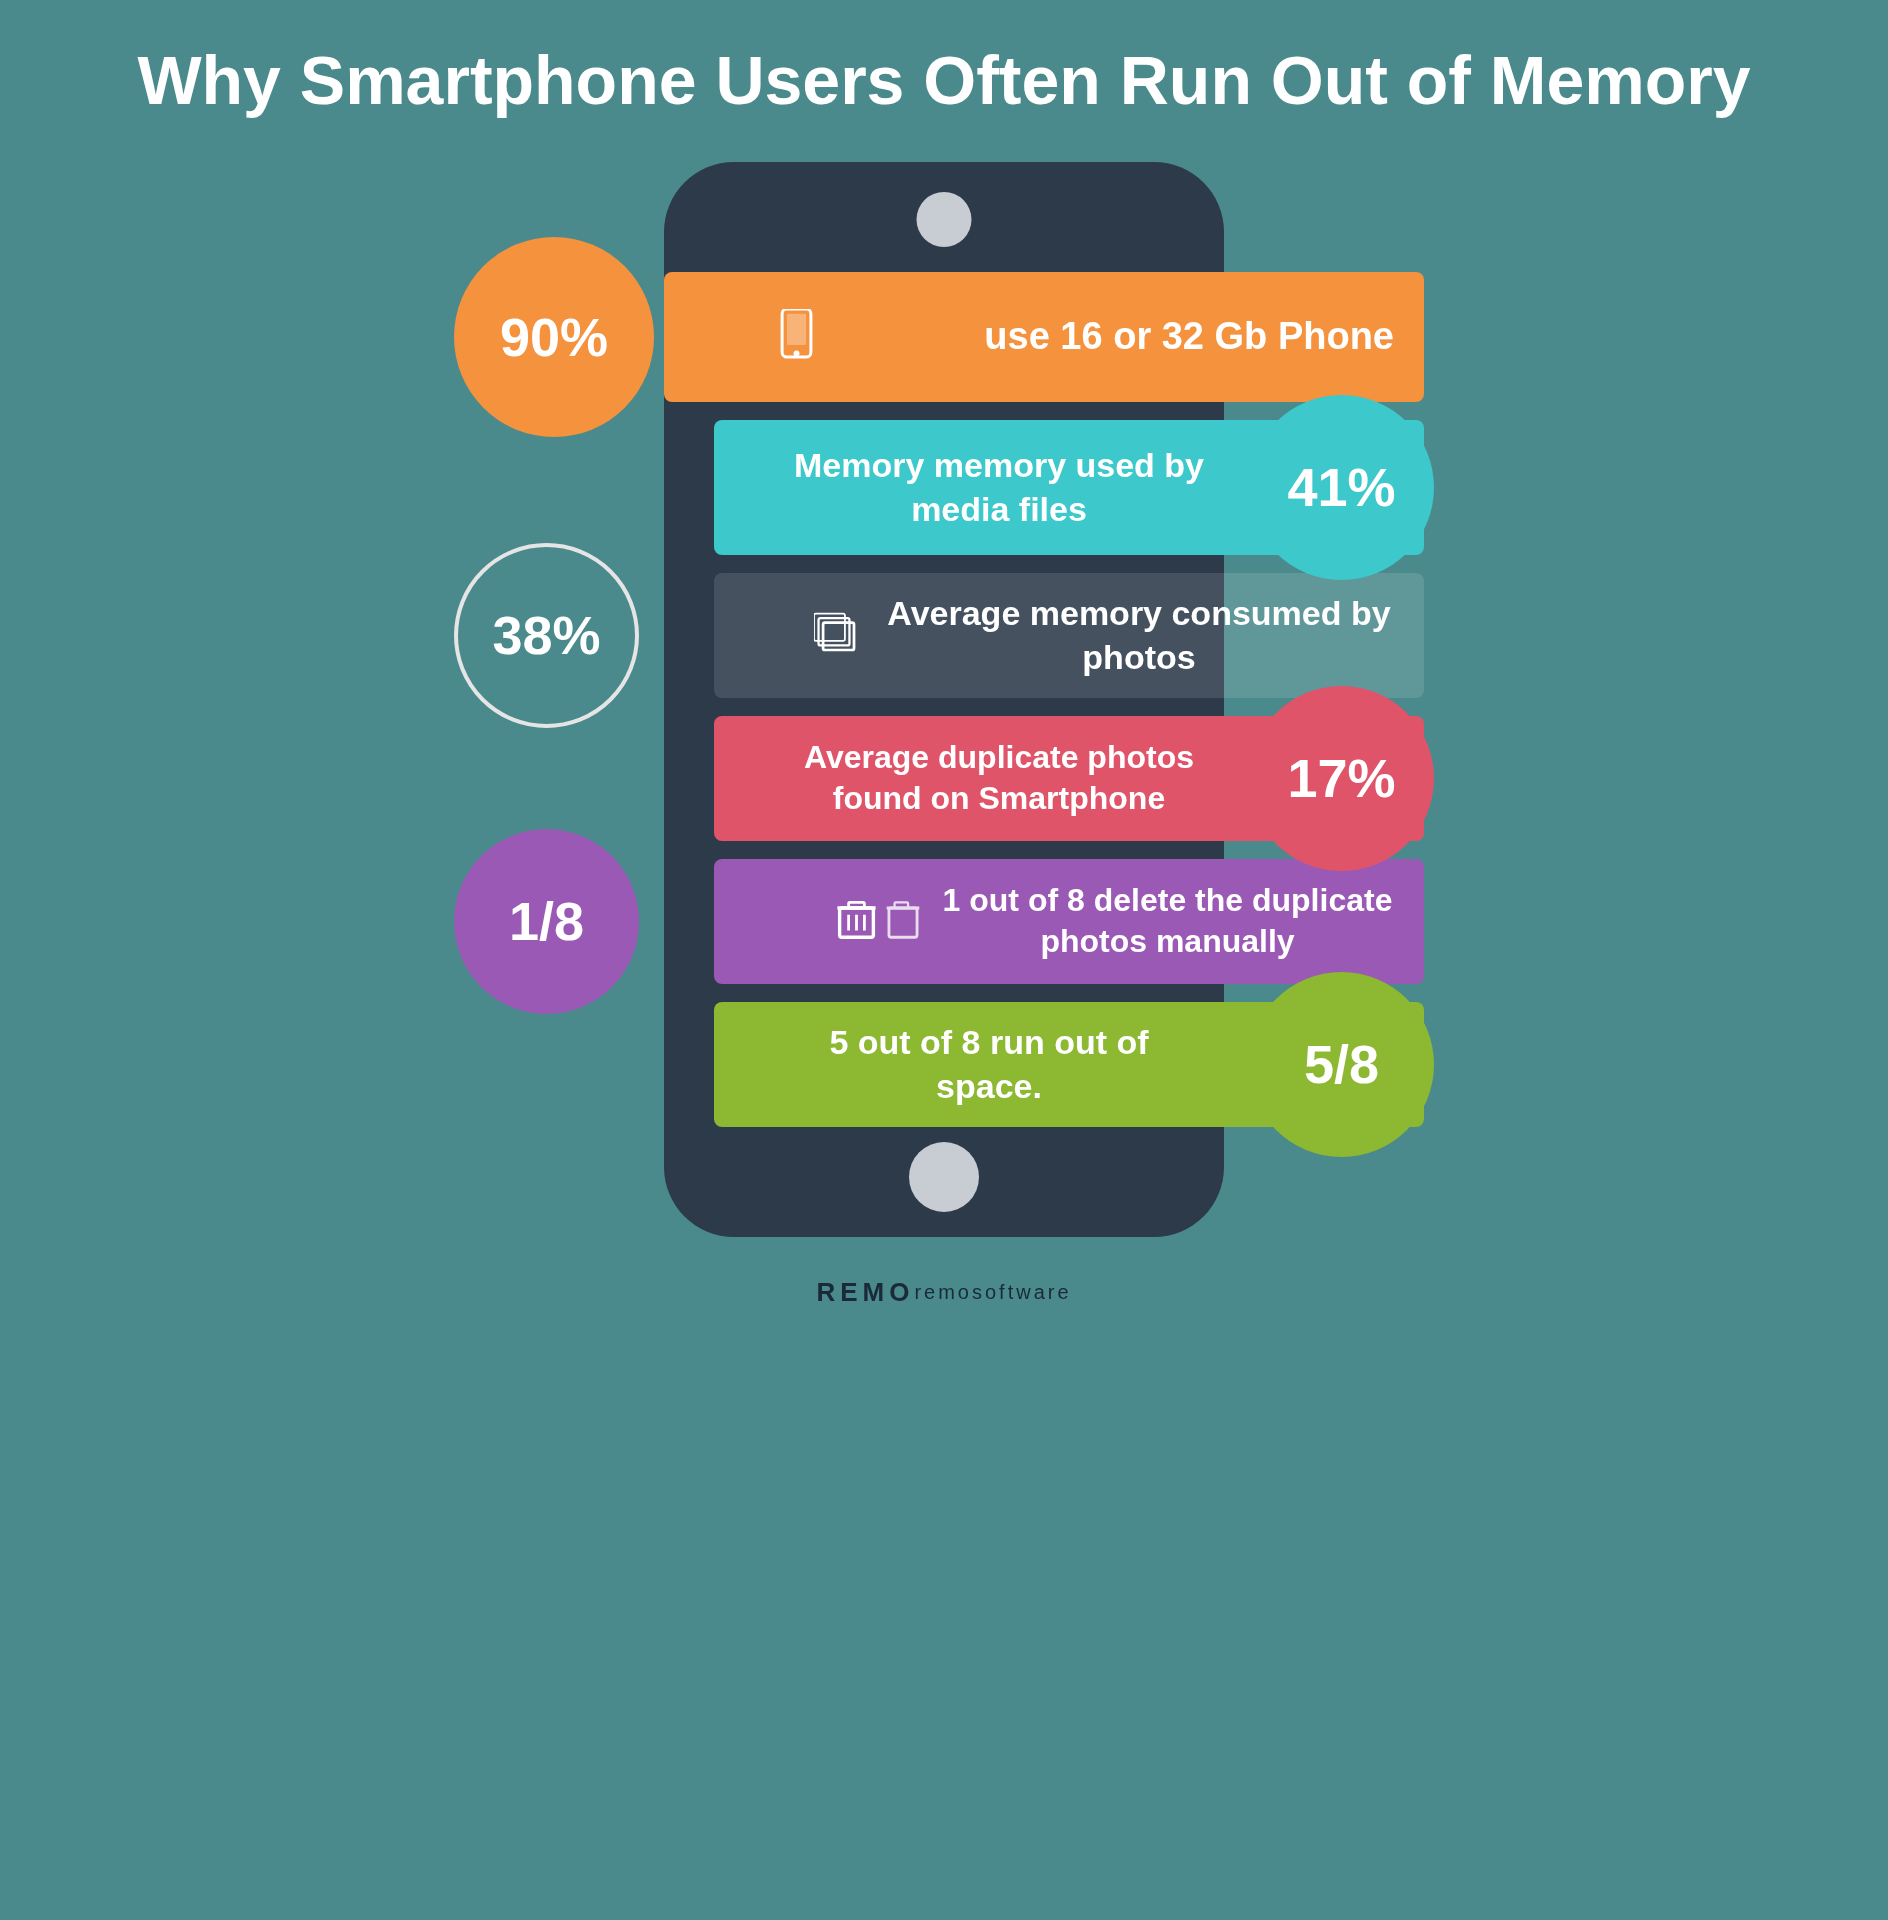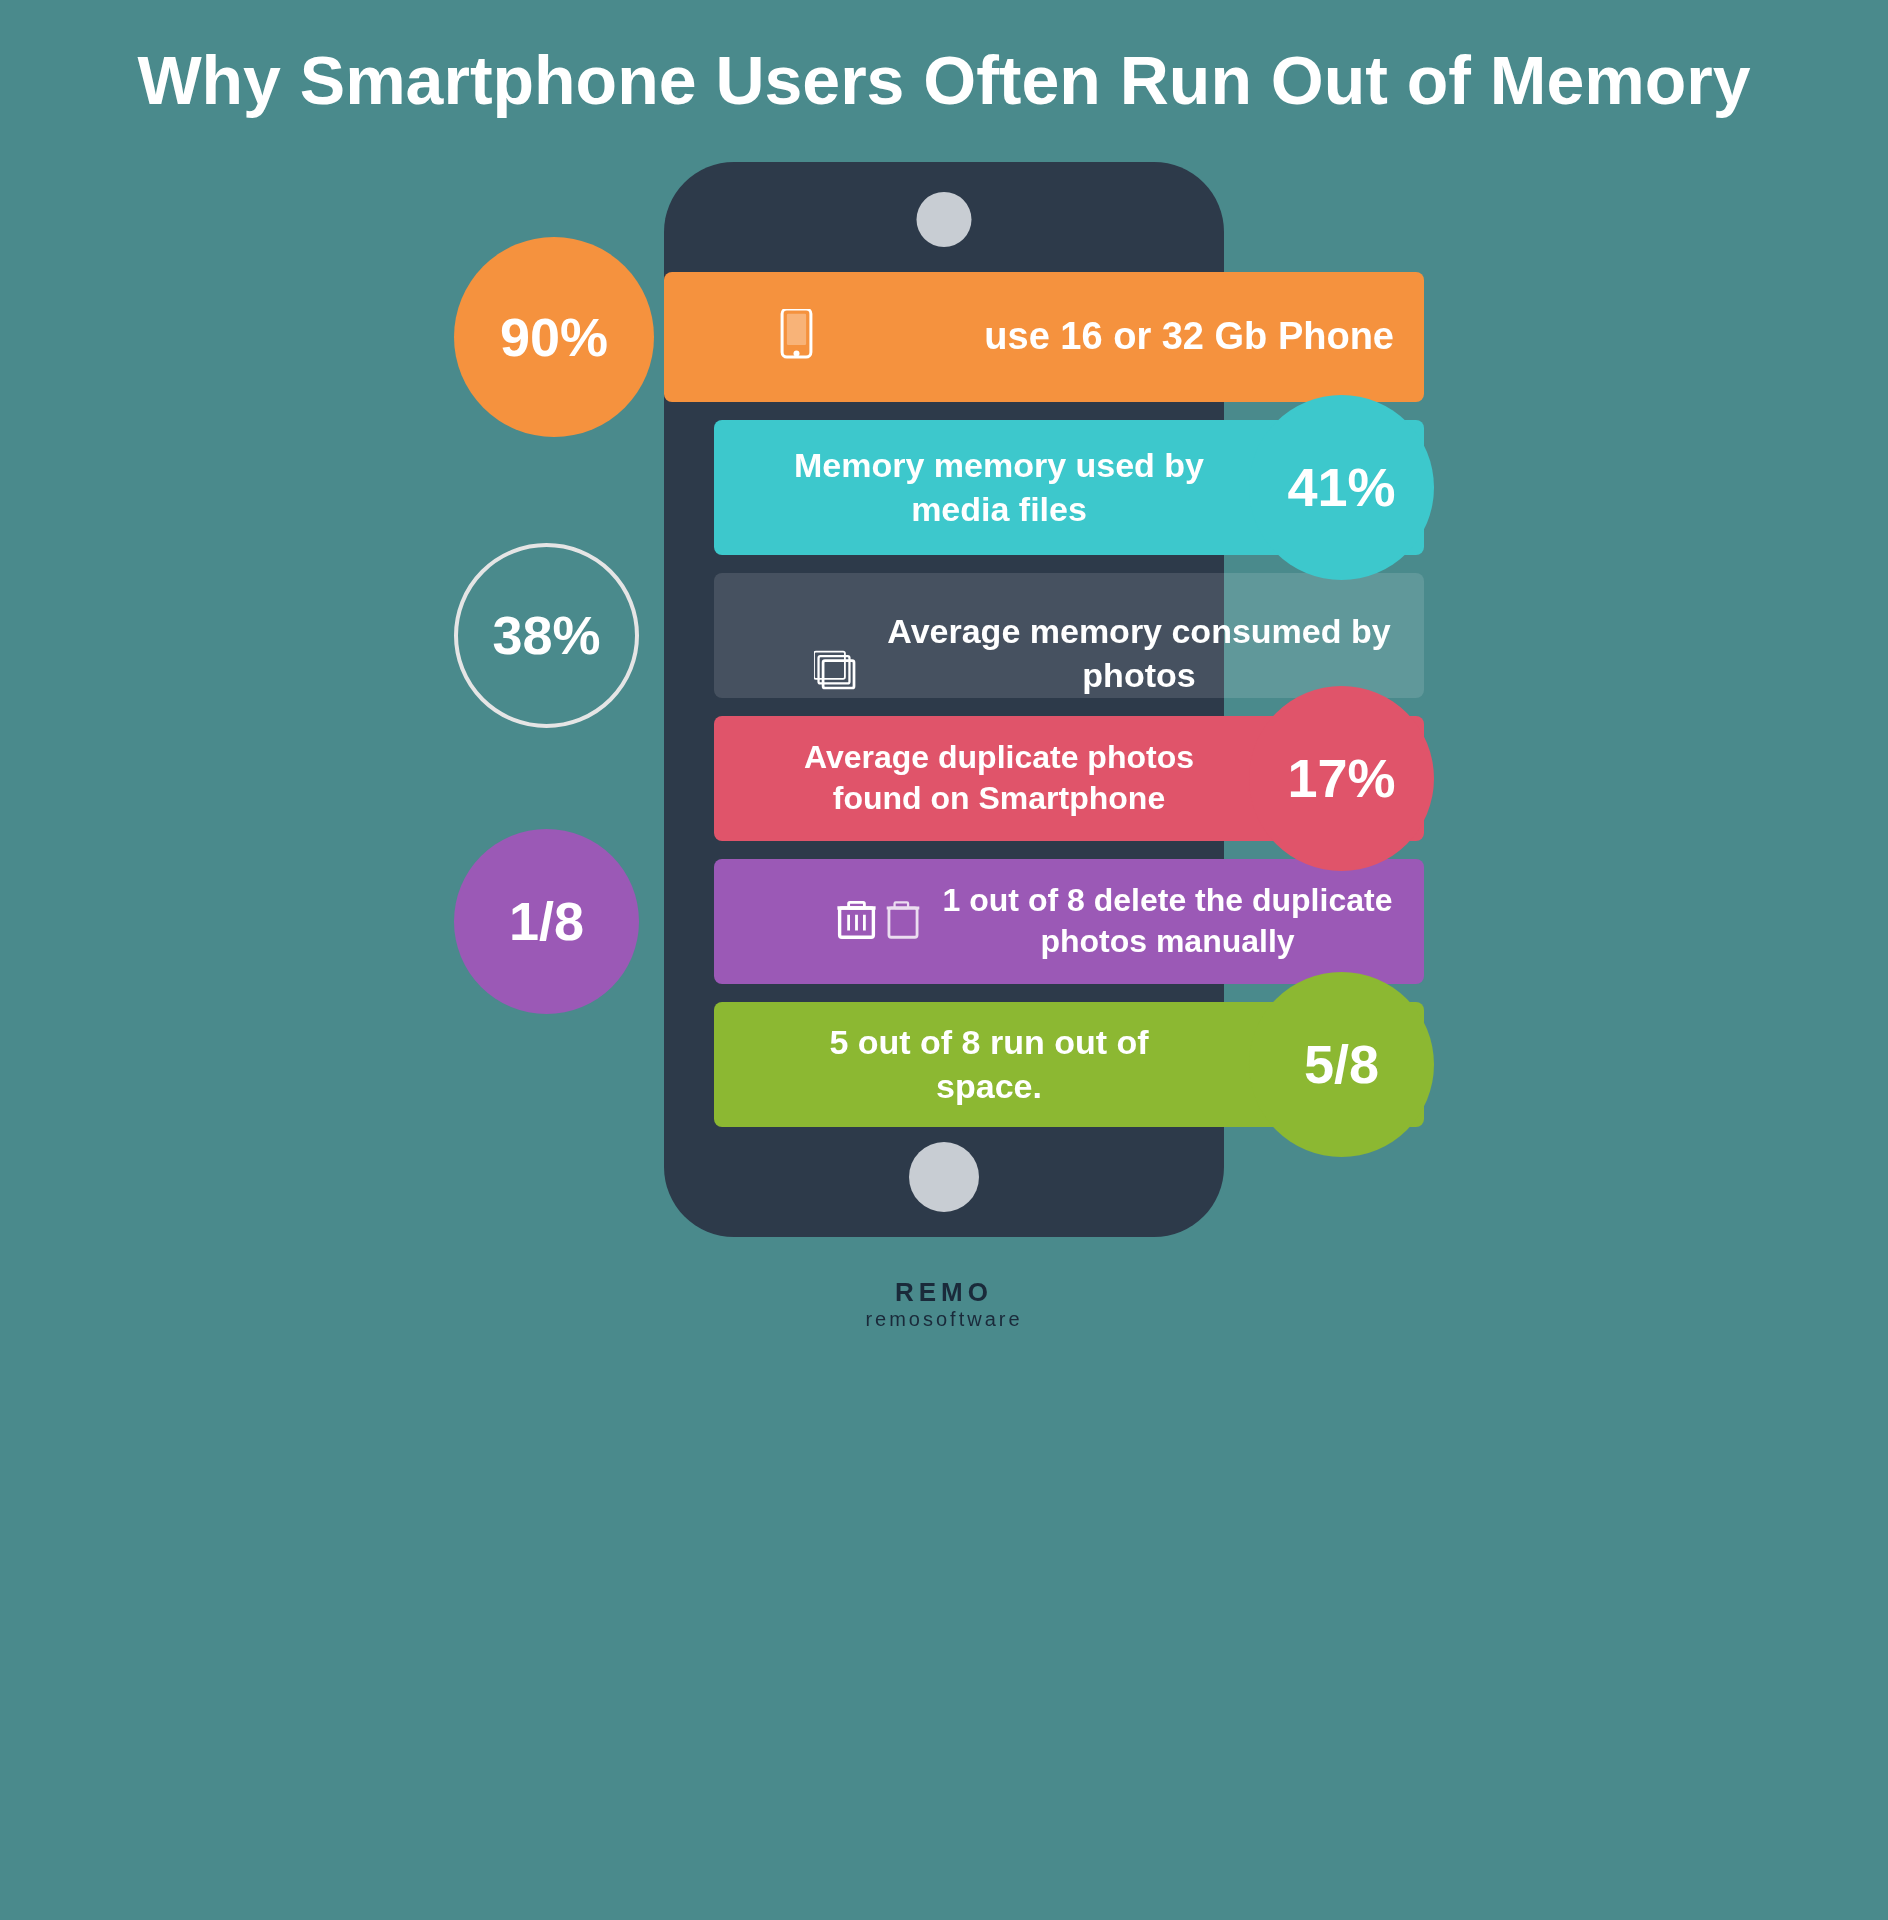--- a/index.html
+++ b/index.html
@@ -268,21 +268,21 @@
       </div>
       <div class="stat-circle teal-circle" style="position:absolute; right:-10px; width:185px; height:185px; background:#3dc8cc;">
         <span>41%</span>
       </div>
     </div>
 
     <div class="stat-row" style="height:125px; margin-top:10px;">
       <div class="stat-circle white-circle" style="position:absolute; left:-10px; width:185px; height:185px; background:transparent; border:4px solid #e5e5e5; color:white;">
         <span>38%</span>
       </div>
-      <div class="stat-bar white-bar" style="position:relative; margin-left:250px; flex:1; background:rgba(255,255,255,0.12); border-radius:8px; display:flex; align-items:flex-end; padding:0 30px 0 100px; justify-content:center; text-align:center; font-size:34px; color:white; font-weight:600; line-height:1.3; gap:20px;">
+      <div class="stat-bar white-bar" style="position:relative; margin-left:250px; flex:1; background:rgba(255,255,255,0.12); border-radius:8px; display:flex; align-items:center; padding:0 30px 0 100px; justify-content:center; text-align:center; font-size:34px; color:white; font-weight:600; line-height:1.3; gap:20px;">
 
         <span style="flex-shrink:0;">
           <svg width="50" height="50" viewBox="0 0 55 55" fill="none">
             <rect x="10" y="14" width="34" height="30" rx="2" fill="none" stroke="white" stroke-width="3"></rect>
             <rect x="5" y="9" width="34" height="30" rx="2" fill="none" stroke="white" stroke-width="2.5"></rect>
             <rect x="0" y="4" width="34" height="30" rx="2" fill="none" stroke="white" stroke-width="2"></rect>
           </svg>
         </span>
         <span>Average memory consumed by photos</span>
       </div>
@@ -342,17 +342,17 @@
       </div>
       <div class="stat-circle green-circle" style="position:absolute; right:-10px; width:185px; height:185px; background:#8cb832;">
         <span>5/8</span>
       </div>
     </div>
 
   </div>
 </div>
 
 <div class="footer">
-  <div style="display:flex; flex-direction:column; align-items:center; margin-top:10px;">
+  <div style="display:flex; flex-direction:row; align-items:center; margin-top:10px;">
     <span style="font-size:26px; font-weight:900; color:#1a2a3a; letter-spacing:5px; text-transform:uppercase;">remo</span>
     <span style="font-size:20px; letter-spacing:3px; color:#1a2a3a; text-transform:lowercase;">remosoftware</span>
   </div>
 </div>
 
 </body></html>

